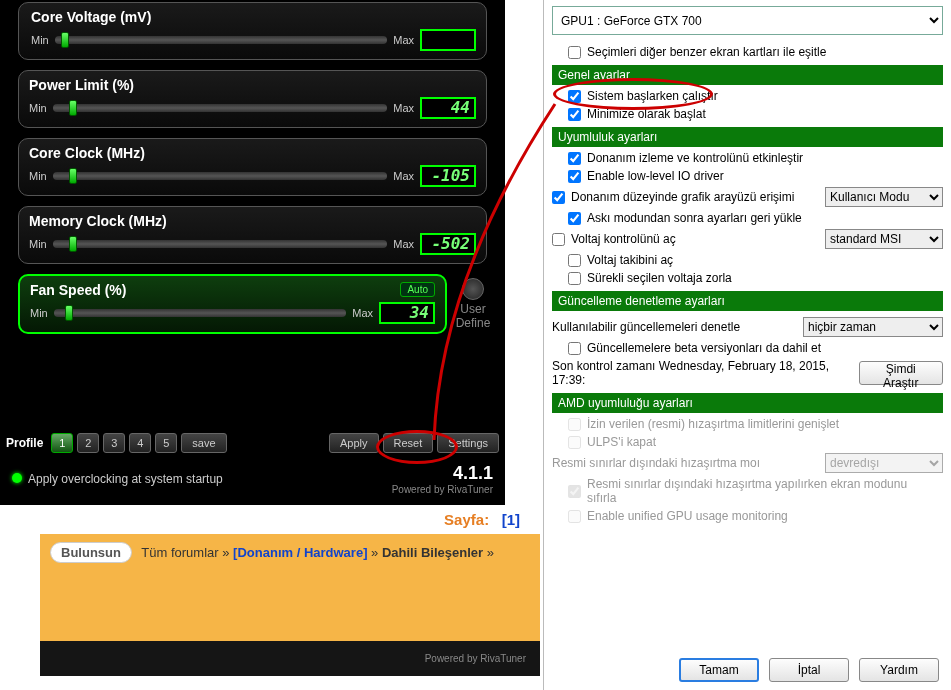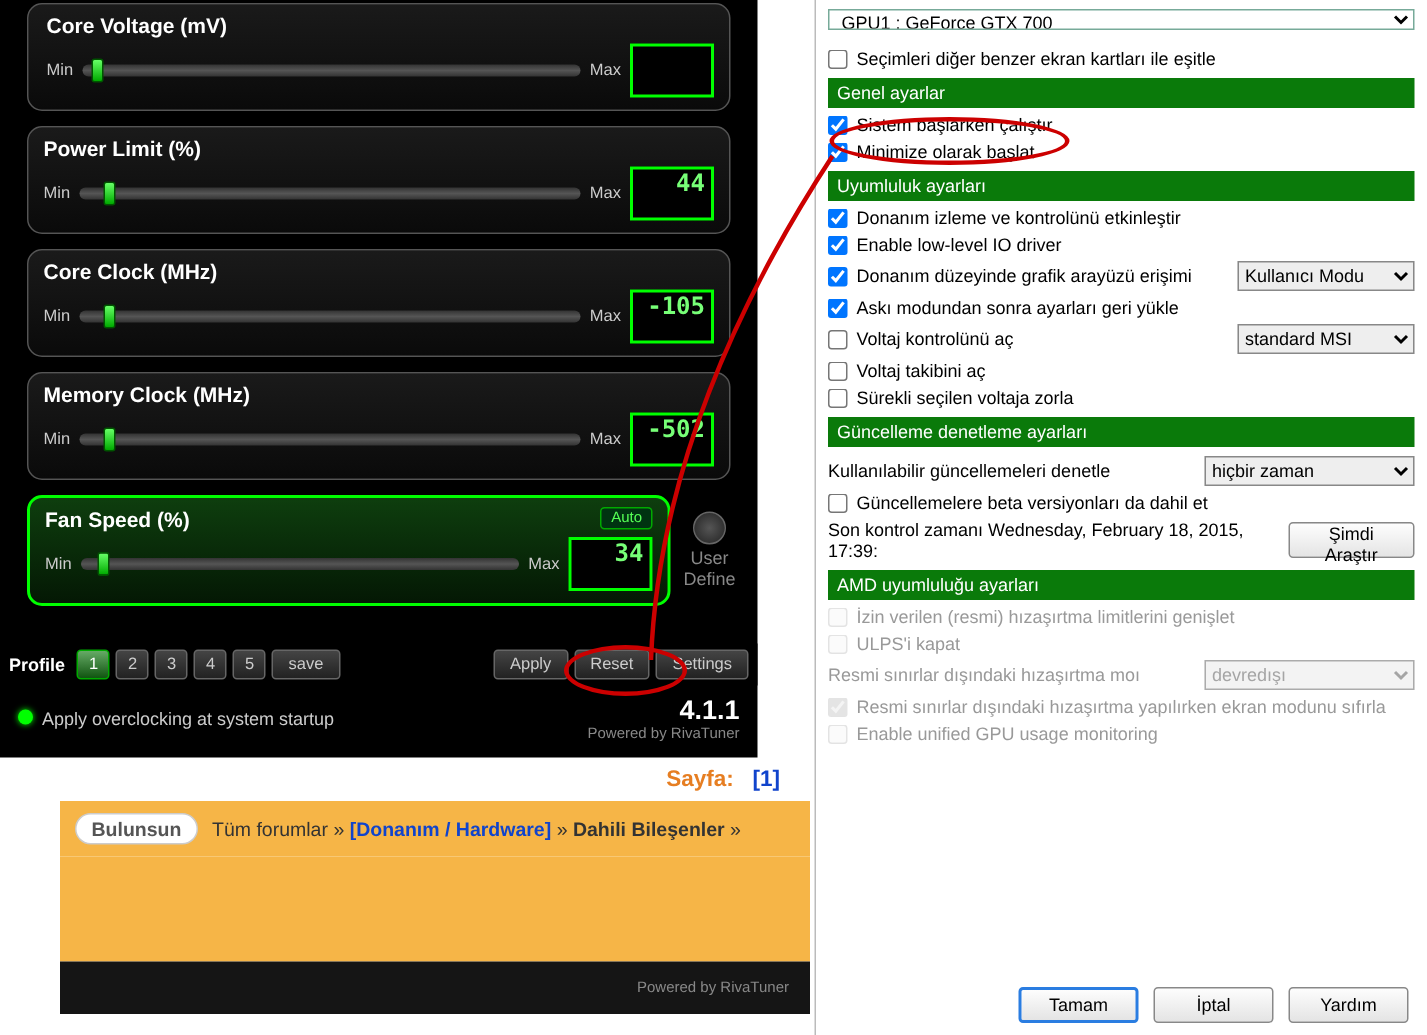--- a/index.html
+++ b/index.html
@@ -7,21 +7,21 @@
 
 
 .left-panel { position: absolute; left: 0; top: 0; width: 505px; height: 505px; background: #000; }
 .slider-group { margin: 4px 18px 10px 18px; border: 1px solid #555; border-radius: 10px; background: linear-gradient(#1a1a1a,#0a0a0a); padding: 6px 10px 8px 10px; position: relative; }
 .slider-group.active { border: 2px solid #0f0; background: linear-gradient(#0e3e0e,#041804); }
 .slider-title { color: #fff; font-weight: bold; font-size: 14px; margin-bottom: 4px; }
 .slider-row { display: flex; align-items: center; gap: 6px; }
 .minmax { color: #ccc; font-size: 11px; }
 .track { flex: 1; height: 8px; background: linear-gradient(#333,#555,#333); border-radius: 4px; position: relative; }
 .thumb { position: absolute; width: 8px; height: 16px; background: linear-gradient(#6f6,#0a0); top: -4px; border-radius: 2px; border:1px solid #050; }
-.value-box { width: 56px; height: 36px; background: #000; border: 2px solid #0f0; color: #7f7; font-family: monospace; font-size: 16px; font-weight: bold; text-align: right; padding: 0 4px; line-height: 18px; }
+.value-box { width: 56px; height: 22px; background: #000; border: 2px solid #0f0; color: #7f7; font-family: monospace; font-size: 16px; font-weight: bold; text-align: right; padding: 0 4px; line-height: 18px; font-style: italic; }
 .auto-btn { position: absolute; top: 6px; right: 10px; border:1px solid #0a0; background:#031; color:#5f5; font-size:10px; padding:1px 6px; border-radius:3px; }
 .user-define { position:absolute; right: -48px; top: 50%; transform: translateY(-50%); width:40px; text-align:center; color:#888; font-size:12px; }
 .user-define .gear { width:22px; height:22px; border-radius:50%; background: radial-gradient(#555,#222); margin:0 auto 2px; border:1px solid #666; }
 
 .profile-bar { position:absolute; bottom:48px; left:0; right:0; display:flex; align-items:center; gap:4px; padding:4px 6px; background:#000; }
 .profile-label { color:#fff; font-weight:bold; margin-right:4px; }
 .pbtn { width:22px; height:20px; background:linear-gradient(#444,#222); border:1px solid #666; color:#ccc; font-size:11px; display:flex; align-items:center; justify-content:center; border-radius:3px; }
 .pbtn.sel { background:linear-gradient(#6a6,#151); color:#fff; border-color:#0a0; }
 .abtn { height:20px; padding:0 10px; background:linear-gradient(#444,#222); border:1px solid #666; color:#ccc; font-size:11px; display:flex; align-items:center; border-radius:3px; }
 
@@ -34,22 +34,22 @@
 .forum-strip { position:absolute; left:0; top:505px; width:540px; }
 .sayfa { text-align:right; color:#e67e22; font-weight:bold; padding:6px 20px; font-size:15px; }
 .sayfa .pg { color:#14c; }
 .crumb-bar { background:#f6b547; padding:8px 10px; font-size:13px; color:#333; }
 .crumb-bar .btn-prev { display:inline-block; background:#fff; border:1px solid #ccc; border-radius:11px; padding:2px 10px; font-weight:bold; color:#555; margin-right:6px; }
 .crumb-bar a { color:#14c; font-weight:bold;margin-top:41px; }
 .riva2 { position:absolute; left:0; bottom:0; width:500px; background:#151515; color:#888; font-size:10px; text-align:right; padding:12px 14px; }
 
 
 .right-panel { position:absolute; right:0; top:0; width:408px; height:690px; background:#fff; border-left:1px solid #bbb; padding:6px 8px 8px 8px; font-size:12px; color:#000; }
-.gpu-select { width:100%; height:14px; border:1px solid #7a9; background:#fff; font-size:12px; padding:0 4px; }
-.chk-row { display:flex; align-items:center; gap:6px; margin:4px 0; }
+.gpu-select { width:100%; height:29px; border:1px solid #7a9; background:#fff; font-size:12px; padding:0 4px; }
+.chk-row { display:flex; align-items:center; gap:6px; margin:4px 16px; }
 .chk-row input { width:13px; height:13px; }
 .section-head { background:#0a7a0a; color:#fff; font-weight:normal; padding:3px 6px; margin:6px 0 4px 0; font-size:12px; }
 .row-with-combo { display:flex; align-items:center; justify-content:space-between; margin:3px 0; }
 .combo { height:20px; border:1px solid #888; background:#eee; font-size:12px; width:118px; }
 .btn-row { position:absolute; bottom:8px; right:12px; display:flex; gap:10px; }
 .dlg-btn { width:80px; height:24px; border:1px solid #888; background:linear-gradient(#fdfdfd,#e4e4e4); font-size:12px; border-radius:3px; }
 .dlg-btn.primary { border:2px solid #2a7de1; }
 .disabled { color:#999; }
 .disabled input { opacity:0.6; }
 
@@ -238,21 +238,21 @@
   <div class="chk-row disabled">
       <input type="checkbox" disabled="" style="">
       <span>İzin verilen (resmi) hızaşırtma limitlerini genişlet</span>
     </div>
   <div class="chk-row disabled">
       <input type="checkbox" disabled="" style="">
       <span>ULPS'i kapat</span>
     </div>
   <div class="row-with-combo disabled">
     <span>Resmi sınırlar dışındaki hızaşırtma moı</span>
-    <select class="combo" disabled="" style="width:140px;"><option>devredışı</option></select>
+    <select class="combo" disabled="" style="width:118px;"><option>devredışı</option></select>
   </div>
   <div class="chk-row disabled">
       <input type="checkbox" checked="" disabled="" style="">
       <span>Resmi sınırlar dışındaki hızaşırtma yapılırken ekran modunu sıfırla</span>
     </div>
   <div class="chk-row disabled">
       <input type="checkbox" disabled="" style="">
       <span>Enable unified GPU usage monitoring</span>
     </div>
 

